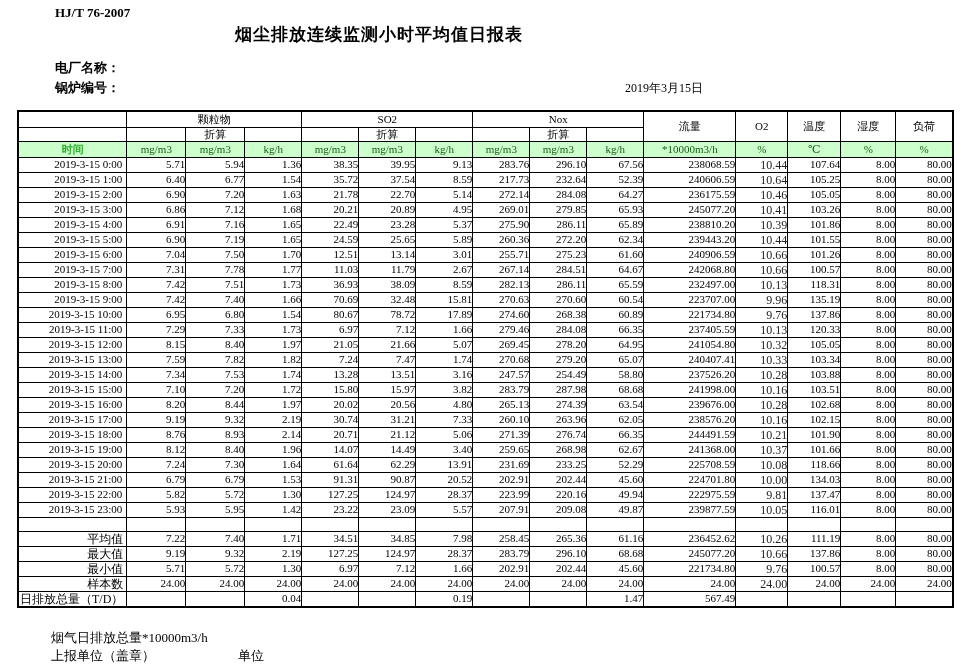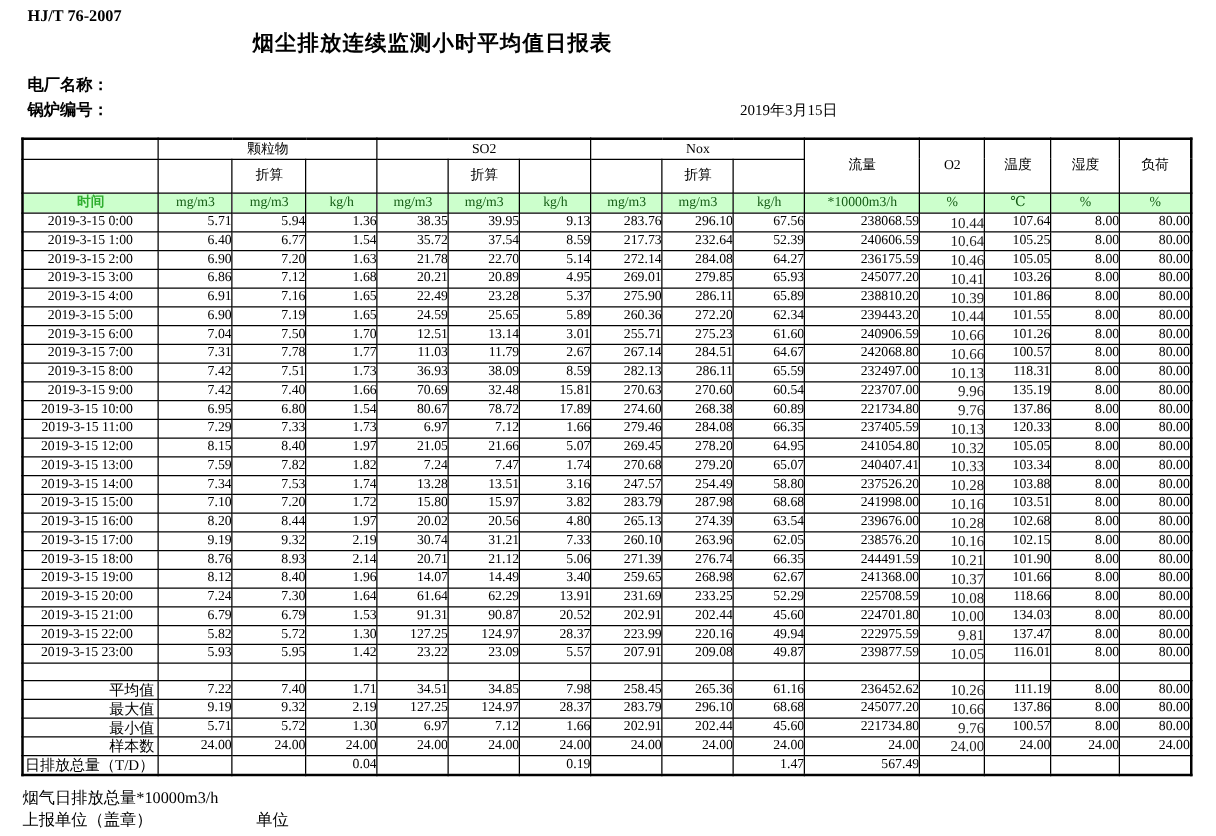--- a/index.html
+++ b/index.html
@@ -1,40 +1,40 @@
 <!DOCTYPE html>
 <html><head>
 <meta charset="utf-8">
 <style>
   html,body{margin:0;padding:0;background:#fff;}
   body{width:973px;height:669px;position:relative;overflow:hidden;
        font-family:"Liberation Serif","DejaVu Serif",serif;color:#000;}
-  .abs{position:absolute;white-space:nowrap;}
+  .abs{position:absolute;white-space:nowrap;margin-left:33px;}
   .code{left:22px;top:5px;font-size:13px;font-weight:bold;}
   .title{left:0;top:23px;width:692px;text-align:center;font-size:17px;font-weight:bold;letter-spacing:1px;}
   .plant{left:22px;top:59px;font-size:13px;font-weight:bold;}
   .boiler{left:22px;top:79px;font-size:13px;font-weight:bold;}
   .rdate{left:556px;top:80px;width:150px;text-align:center;font-size:12px;}
   .foot1{left:18px;top:629px;font-size:13px;}
   .foot2{left:18px;top:647px;font-size:13px;}
   .foot3{left:205px;top:647px;font-size:13px;}
 
   table.report{position:absolute;left:17px;top:110px;border-collapse:collapse;table-layout:fixed;
                border:2px solid #000;}
   table.report td{border:1px solid #000;padding:0;overflow:hidden;white-space:nowrap;
                   font-size:11px;line-height:1;}
   thead td{text-align:center;font-size:12px;}
   tr.h1{height:16px;}
-  tr.h2{height:27px;}
+  tr.h2{height:14px;}
   tr.h3{height:16px;}
   .green{background:#ccffcc;margin-top:22px;}
   .unit{color:#145c14;font-size:11px;}
   .time-h{color:#2fae2f;font-size:13px;font-weight:bold;}
   tbody td{height:14px;text-align:right;padding-right:5px;}
-  tbody td.time-cell{font-size:11px;padding-right:20px;}
+  tbody td.time-cell{font-size:11px;padding-right:4px;}
   tbody td.sum-label{font-size:12px;padding-right:3px;margin-left:48px;}
   tbody td.sum-label.tl{text-align:center;padding-left:1px;}
   tbody td:nth-child(12){font-size:12px;color:#222;}
   tbody tr.blank td{height:13px;}
 </style>
 </head>
 <body>
 
 <div class="abs code">HJ/T  76-2007</div>
 <div class="abs title">烟尘排放连续监测小时平均值日报表</div>

